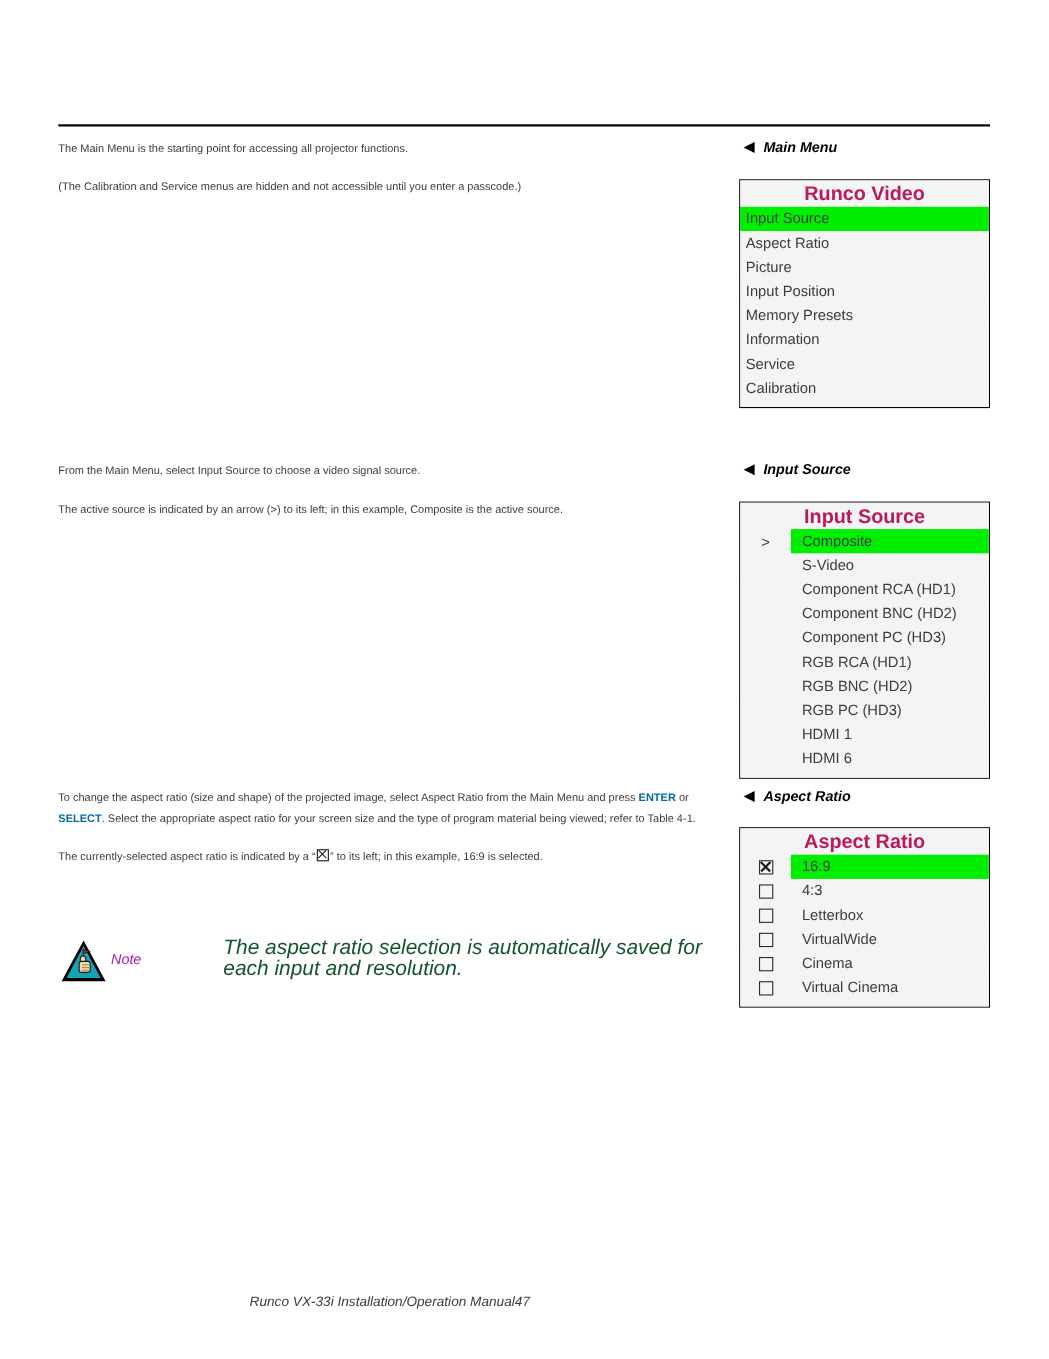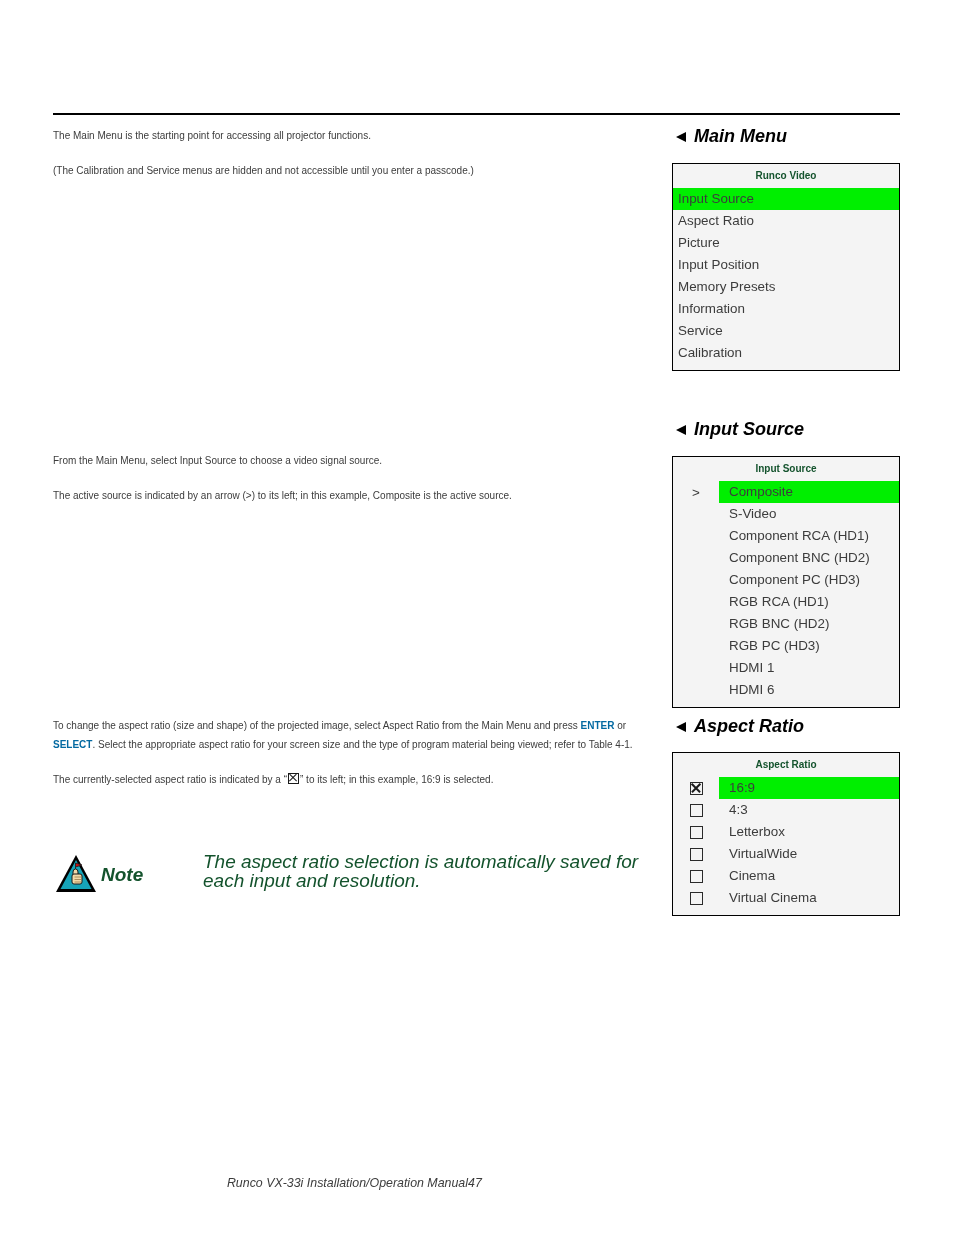--- a/index.html
+++ b/index.html
@@ -32,21 +32,21 @@
   }
   .para {
     font-size: 10px;
     line-height: 19px;
     color: #3c3c3c;
     margin: 0 0 16px 0;
   }
   .para b { color: #0369a1; font-weight: bold; }
 
   .blk-main   { top: 126px; }
-  .blk-input  { top: 419px; margin-top: 32px; }
+  .blk-input  { top: 419px; }
   .blk-aspect { top: 716px; }
 
   
   .inline-x {
     display: inline-block;
     width: 11px; height: 11px;
     border: 1.4px solid #1a1a1a;
     position: relative;
     vertical-align: -1px;
     margin: 0 1px;
@@ -68,42 +68,42 @@
     width: 600px;
     display: flex;
     align-items: flex-start;
   }
   .note-icon-wrap {
     width: 46px; height: 44px;
     position: relative;
     flex: 0 0 46px;
   }
   .note-label {
-    font-size: 19px;
-    font-weight: bold;
+    font-size: 13px;
+    font-weight: normal;
     font-style: italic;
-    color: #14532d;
+    color: #a21caf;
     margin-left: 2px;
     margin-top: 12px;
     white-space: nowrap;
   }
   .note-text {
     position: absolute;
     left: 150px; top: 0px;
     width: 452px;
     font-size: 19px;
     line-height: 19px;
     font-style: italic;
     color: #14532d;
   }
 
   
   .osd-heading {
     position: absolute;
-    font-size: 18px;
+    font-size: 13px;
     font-weight: bold;
     font-style: italic;
     color: #000;
     display: flex;
     align-items: center;
     gap: 8px;
     white-space: nowrap;
     justify-content: flex-end;
   }
   .tri-left {
@@ -116,23 +116,23 @@
 
   .osd-panel {
     position: absolute;
     left: 672px;
     width: 228px;
     border: 1.6px solid #000;
     background: #f4f4f4;
   }
   .osd-title {
     text-align: center;
-    font-size: 10px;
+    font-size: 18px;
     font-weight: bold;
-    color: #14532d;
+    color: #be185d;
     padding: 4px 0 4px 0;
     line-height: 16px;
     background: #f4f4f4;
   }
   .osd-row {
     display: flex;
     align-items: stretch;
     height: 22px;
     font-size: 13.4px;
     color: #3c3c3c;

